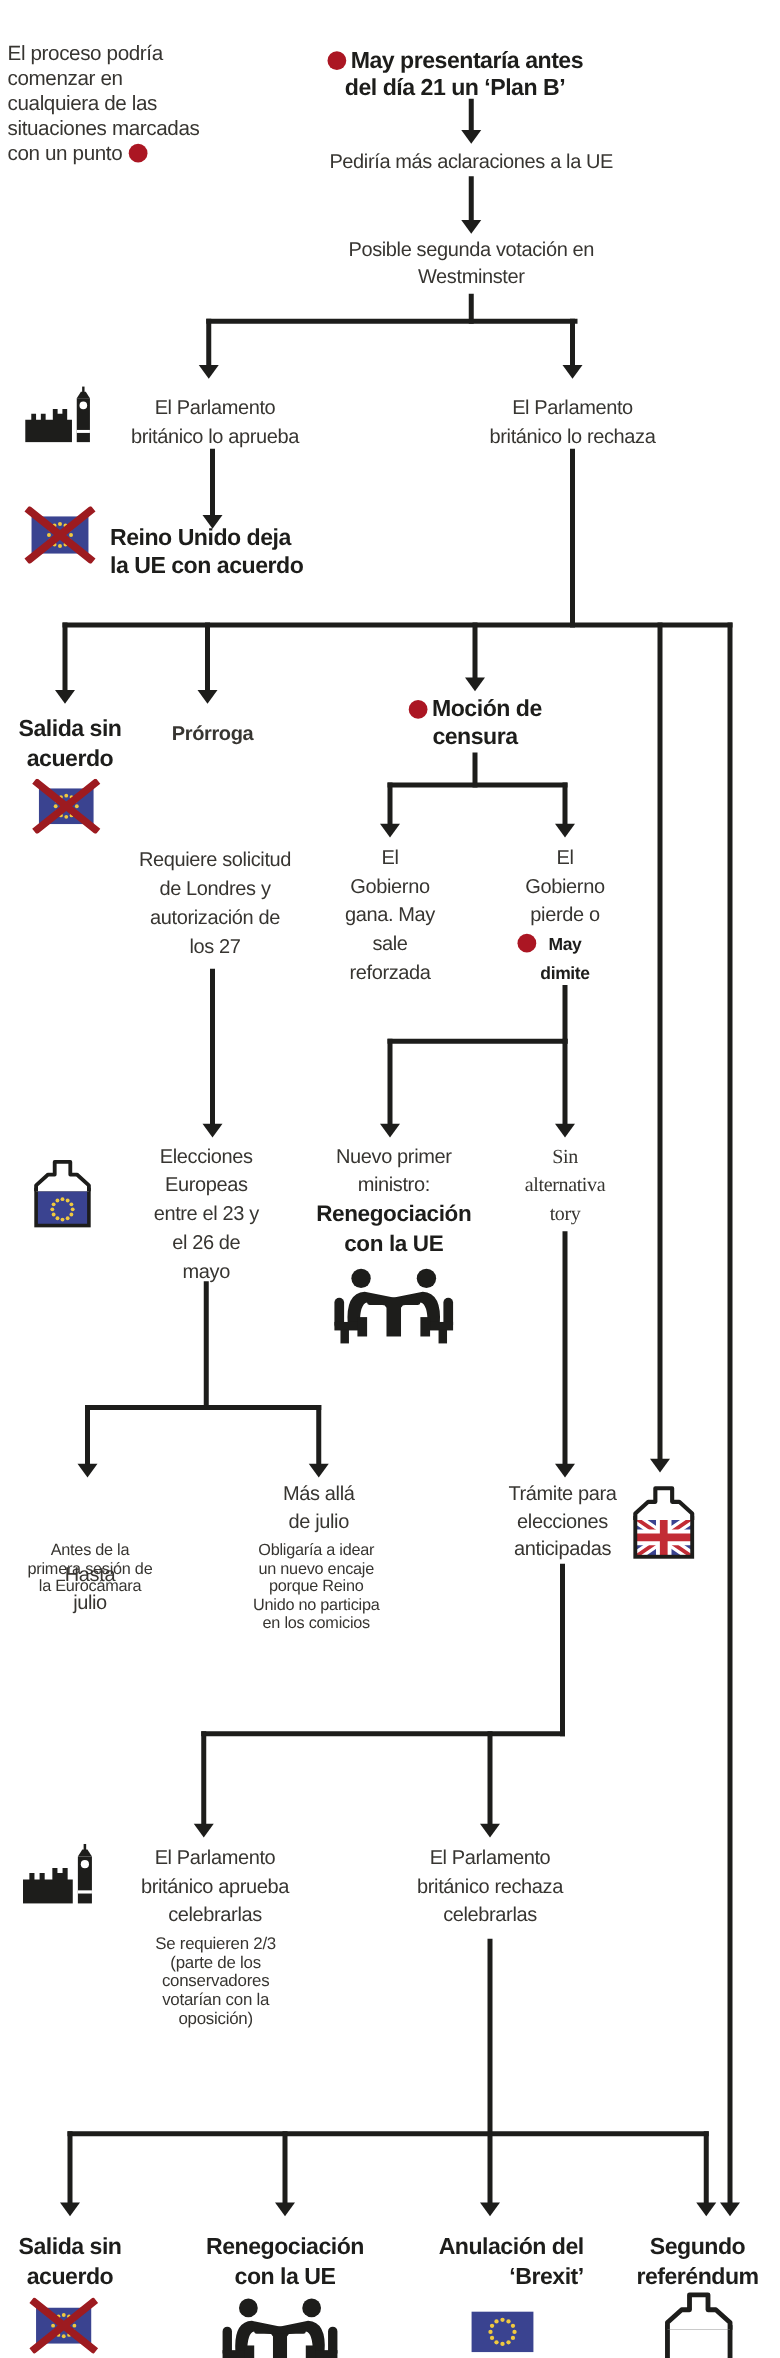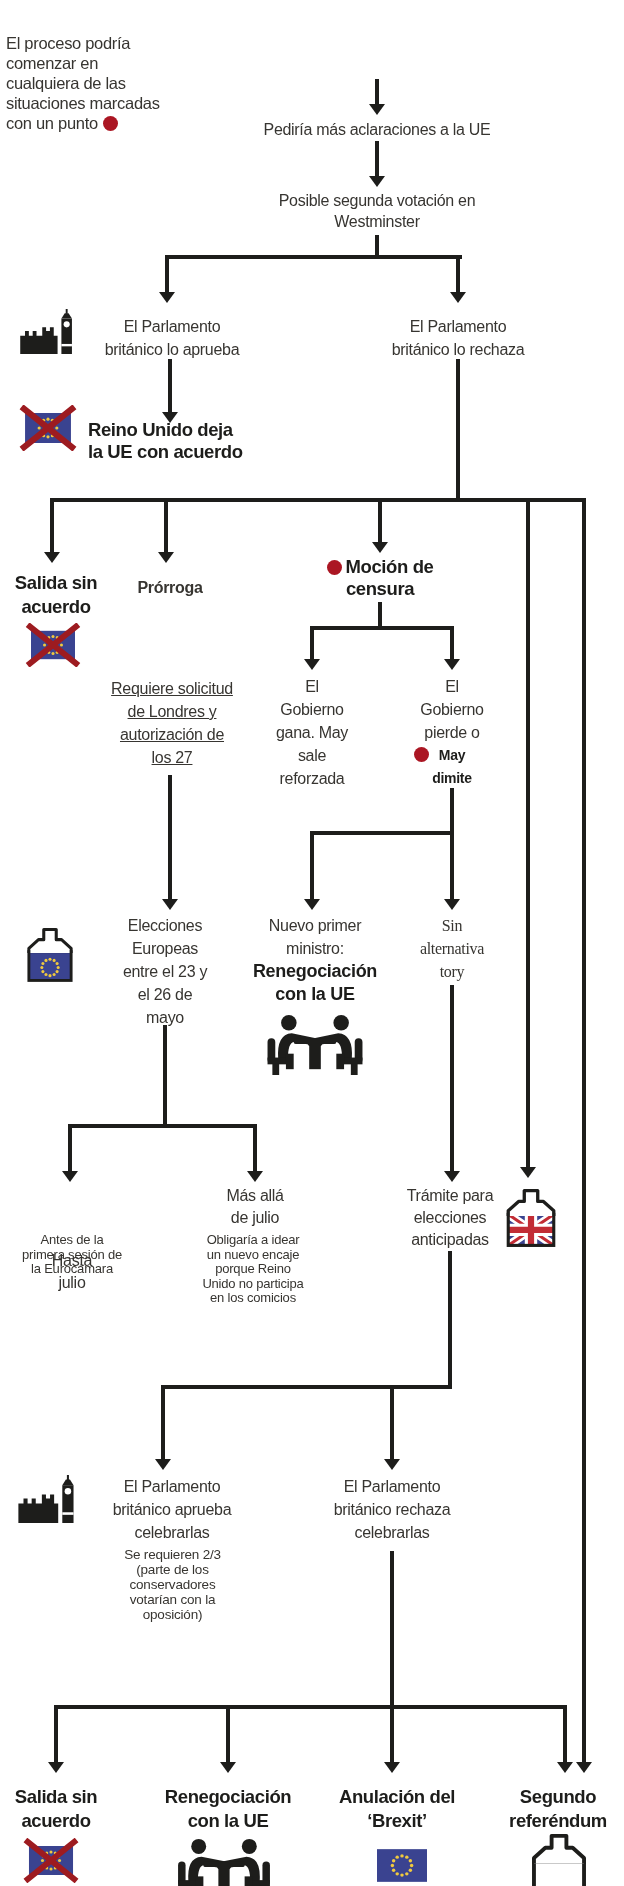--- a/index.html
+++ b/index.html
@@ -130,20 +130,22 @@
       </symbol>
     </defs>
   </svg>
 
   <div class="node left-align" style="left:6px;top:8px;width:200px;font-size:16.5px;line-height:20px;"><span>El proceso podría
 comenzar en
 cualquiera de las
 situaciones marcadas
 con un punto</span><span class="dot" style="margin:0 0 0 5px;"></span></div>
 
+  <div class="node title" style="left:214px;top:12px;width:300px;"><span class="dot"></span><span>May presentaría antes
+del día 21 un ‘Plan B’</span></div>
 
   <div class="v" style="left:375px;top:54px;height:26px;"></div>
   <div class="ah" style="left:369px;top:79px;"></div>
 
   <div class="node" style="left:217px;top:93px;width:320px;">Pediría más aclaraciones a la UE</div>
 
   <div class="v" style="left:375px;top:116px;height:36px;"></div>
   <div class="ah" style="left:369px;top:151px;"></div>
 
   <div class="node" style="left:227px;top:165px;width:300px;line-height:21px;">Posible segunda votación en
@@ -198,21 +200,21 @@
   <div class="node title" style="left:295px;top:531px;width:170px;"><span class="dot"></span><span>Moción de
 censura</span></div>
 
   <div class="v" style="left:378px;top:577px;height:28px;"></div>
   <div class="h" style="left:310px;top:601px;width:144px;"></div>
   <div class="v" style="left:310px;top:601px;height:34px;"></div>
   <div class="ah" style="left:304px;top:634px;"></div>
   <div class="v" style="left:450px;top:601px;height:34px;"></div>
   <div class="ah" style="left:444px;top:634px;"></div>
 
-  <div class="node" style="left:97px;top:652px;width:150px;text-decoration:underline;">Requiere solicitud
+  <div class="node" style="left:97px;top:652px;width:150px;">Requiere solicitud
 de Londres y
 autorización de
 los 27</div>
   <div class="node" style="left:262px;top:650px;width:100px;">El
 Gobierno
 gana. May
 sale
 reforzada</div>
   <div class="node" style="left:402px;top:650px;width:100px;"><span>El
 Gobierno
@@ -321,21 +323,21 @@
   <svg class="icon" style="left:22px;top:1813px;" width="58" height="45">
       <use href="#sym-eucross"></use>
     </svg>
 
   <div class="node result" style="left:153px;top:1760px;width:150px;">Renegociación
 con la UE</div>
   <svg class="icon" style="left:176px;top:1812px;" width="96" height="60">
       <use href="#sym-handshake"></use>
     </svg>
 
-  <div class="node result" style="left:327px;top:1760px;width:140px;">Anulación del
+  <div class="node result" style="left:327px;top:1760px;width:140px;text-align:right;">Anulación del
 ‘Brexit’</div>
   <svg class="icon" style="left:377px;top:1824px;" width="50" height="33">
       <use href="#sym-euflag"></use>
     </svg>
 
   <div class="node result" style="left:494px;top:1760px;width:128px;">Segundo
 referéndum</div>
   <svg class="icon" style="left:528px;top:1808px;" width="62" height="66">
       <use href="#sym-ballot-plain"></use>
     </svg>

